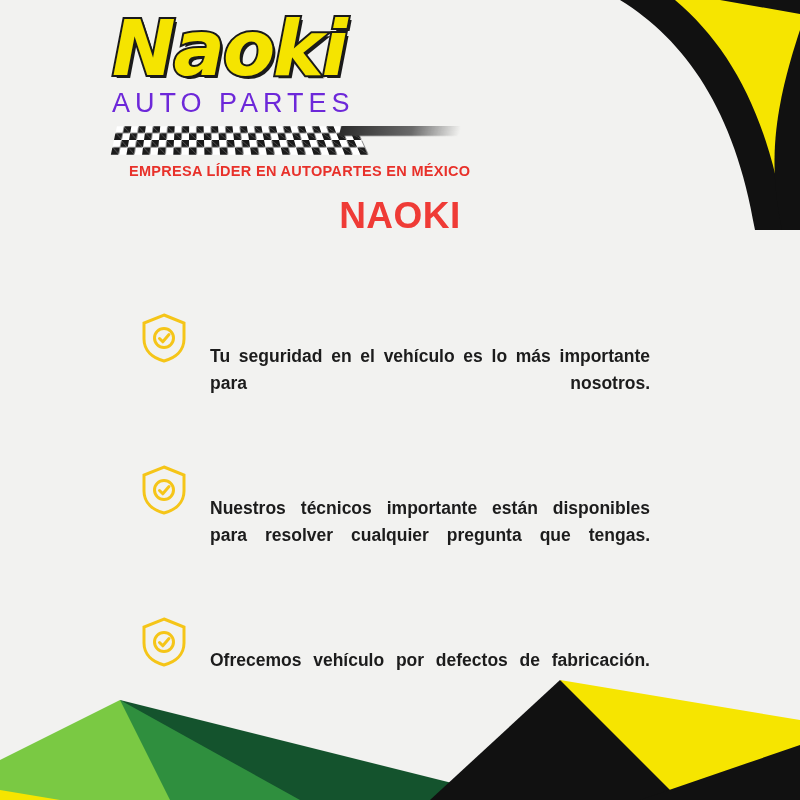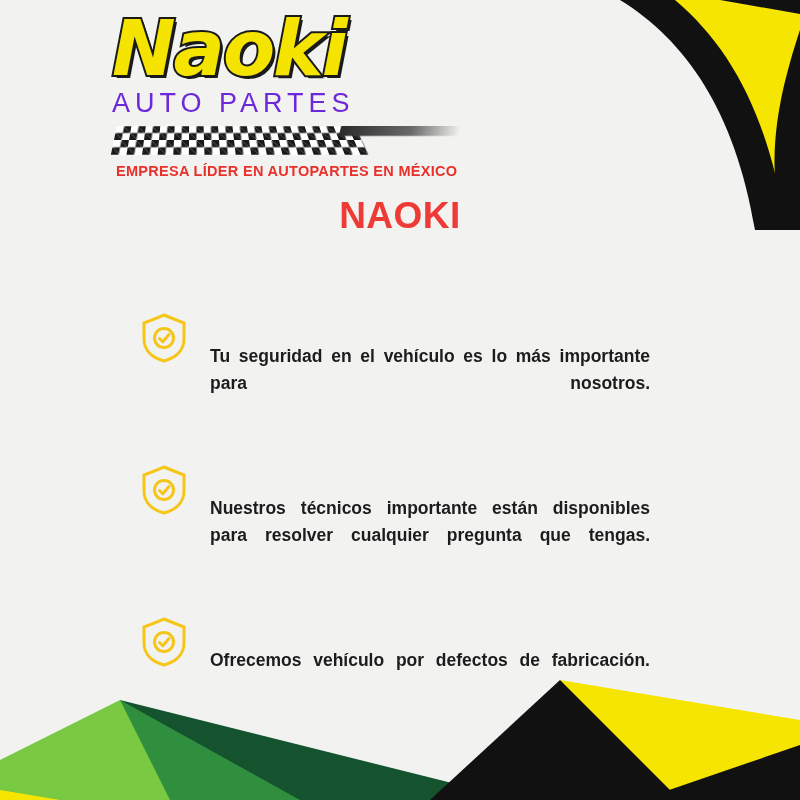--- a/index.html
+++ b/index.html
@@ -94,21 +94,21 @@
     left: 228px;
     top: 120px;
     width: 120px;
     height: 10px;
     background: linear-gradient(to right, #2b2b2b 0%, #6a6a6a 60%, rgba(150,150,150,0) 100%);
     transform: skewX(-14deg);
     border-radius: 2px;
   }
   .logo-tag {
     margin-top: 8px;
-    margin-left: 4px;
+    margin-left: 17px;
     font-family: "Liberation Sans", sans-serif;
     font-weight: 700;
     font-size: 14.5px;
     letter-spacing: 0.3px;
     color: #e8312a;
     white-space: nowrap;
   }
 
   
   .headline {

